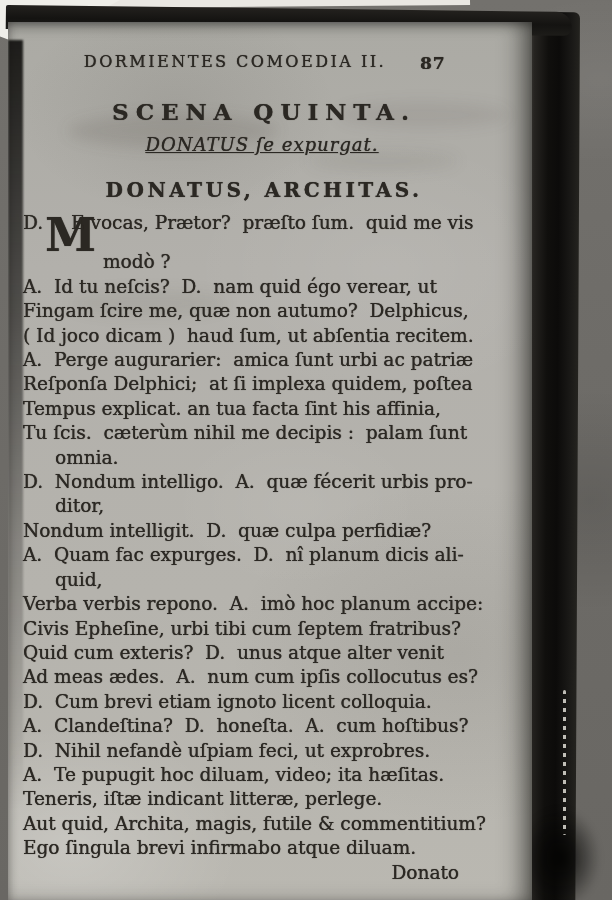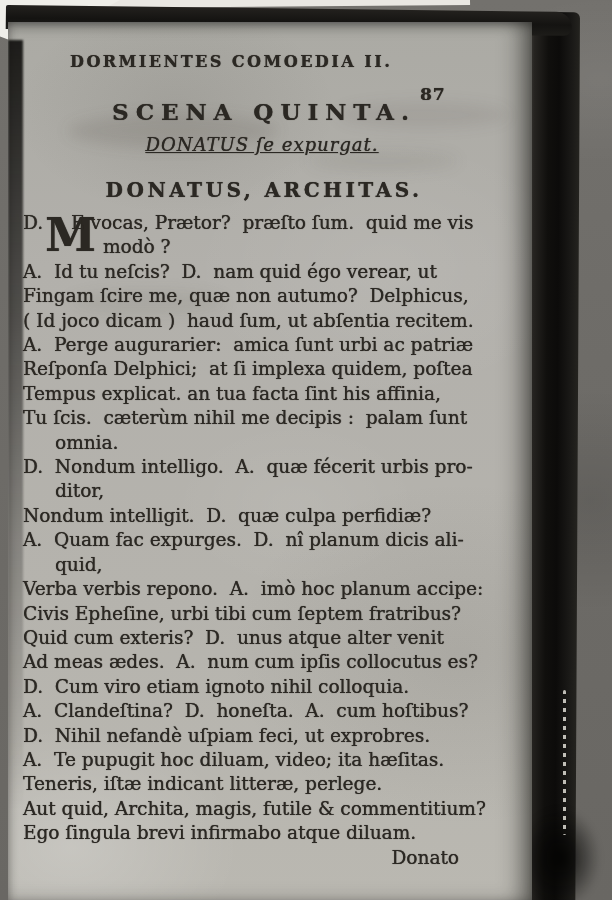--- a/index.html
+++ b/index.html
@@ -53,37 +53,37 @@
   .sm2{left:330px;top:80px;width:170px;height:26px;background:rgba(62,58,50,0.09);}
   .sm3{left:60px;top:268px;width:160px;height:26px;background:rgba(62,58,50,0.08);}
   .sm4{left:300px;top:128px;width:150px;height:22px;background:rgba(62,58,50,0.08);}
 
   
   .left-edge{left:0;top:18px;width:15px;height:770px;filter:blur(1px);
     background:linear-gradient(180deg,rgba(14,13,11,0.9) 0%,rgba(14,13,11,0.6) 35%,rgba(14,13,11,0.28) 65%,rgba(14,13,11,0) 100%);}
 
   
   .ink{color:#2b2823;text-shadow:0 0 0.8px rgba(43,40,35,0.85),0.4px 0.4px 0 rgba(43,40,35,0.35);}
-  .running-head{top:30px;left:62px;width:330px;
-    font-size:16px;font-weight:bold;letter-spacing:2.5px;white-space:nowrap;}
-  .page-num{top:31px;left:412px;font-size:17px;font-weight:bold;letter-spacing:1px;margin-top:31px;}
+  .running-head{top:30px;left:62px;width:330px;text-align:center;
+    font-size:16px;font-weight:normal;letter-spacing:2.5px;white-space:nowrap;}
+  .page-num{top:31px;left:412px;font-size:17px;font-weight:bold;letter-spacing:1px;}
   .scene-head{top:76px;left:0;width:512px;text-align:center;
     font-size:23px;font-weight:bold;letter-spacing:7px;white-space:nowrap;}
   .stage-dir{top:112px;left:0;width:508px;text-align:center;
     font-size:18px;font-style:italic;letter-spacing:1px;white-space:nowrap;text-decoration:underline;}
   .char-head{top:156px;left:0;width:512px;text-align:center;
     font-size:20px;font-weight:bold;letter-spacing:3.5px;white-space:nowrap;}
 
   .body-text{top:189px;left:15px;width:502px;font-size:18.5px;line-height:24.4px;}
   .bline{white-space:pre-wrap;}
   .l1 .rest{margin-left:28px;}
   .dropcap{left:37px;top:190px;font-size:46px;line-height:1;font-weight:bold;
     font-family:"DejaVu Serif","Liberation Serif",serif;}
   .ind{padding-left:32px;}
-  .ind-drop{padding-left:80px;}
+  .ind-drop{padding-left:80px;margin-top:15px;}
   .catch{text-align:right;padding-right:66px;}
 </style>
 </head>
 <body>
 
 <div class="abs white-strip"></div>
 <div class="abs white-wedge"></div>
 
 <div class="abs binding"></div>
 <div class="abs binding-blob"></div>
@@ -118,21 +118,21 @@
     <div class="bline ind">omnia.</div>
     <div class="bline">D.  Nondum intelligo.  A.  quæ fécerit urbis pro-</div>
     <div class="bline ind">ditor,</div>
     <div class="bline">Nondum intelligit.  D.  quæ culpa perfidiæ?</div>
     <div class="bline">A.  Quam fac expurges.  D.  nî planum dicis ali-</div>
     <div class="bline ind">quid,</div>
     <div class="bline">Verba verbis repono.  A.  imò hoc planum accipe:</div>
     <div class="bline">Civis Epheſine, urbi tibi cum ſeptem fratribus?</div>
     <div class="bline">Quid cum exteris?  D.  unus atque alter venit</div>
     <div class="bline">Ad meas ædes.  A.  num cum ipſis collocutus es?</div>
-    <div class="bline">D.  Cum viro etiam ignoto nihil colloquia.</div>
+    <div class="bline">D.  Cum brevi etiam ignoto licent colloquia.</div>
     <div class="bline">A.  Clandeſtina?  D.  honeſta.  A.  cum hoſtibus?</div>
     <div class="bline">D.  Nihil nefandè uſpiam feci, ut exprobres.</div>
     <div class="bline">A.  Te pupugit hoc diluam, video; ita hæſitas.</div>
     <div class="bline">Teneris, iſtæ indicant litteræ, perlege.</div>
     <div class="bline">Aut quid, Archita, magis, futile &amp; commentitium?</div>
     <div class="bline">Ego ſingula brevi infirmabo atque diluam.</div>
     <div class="bline catch">Donato</div>
   </div>
 
   <div class="abs left-edge"></div>

